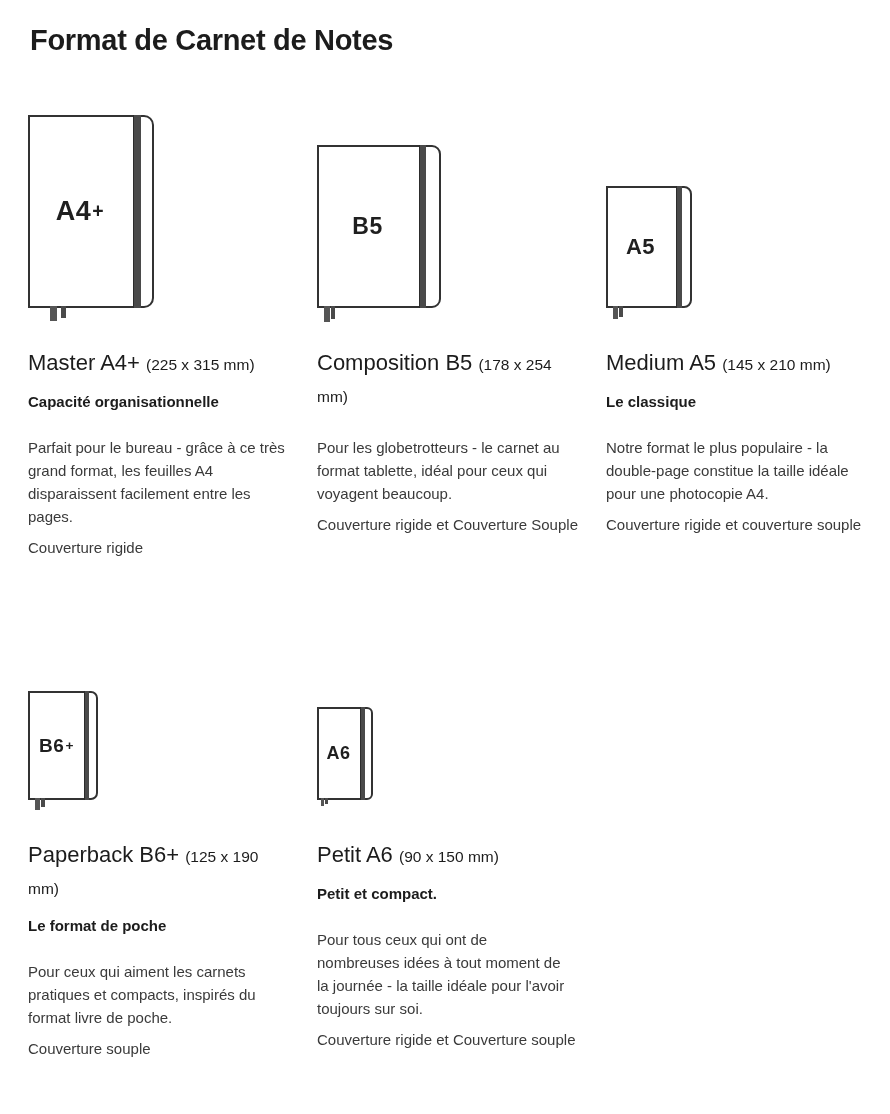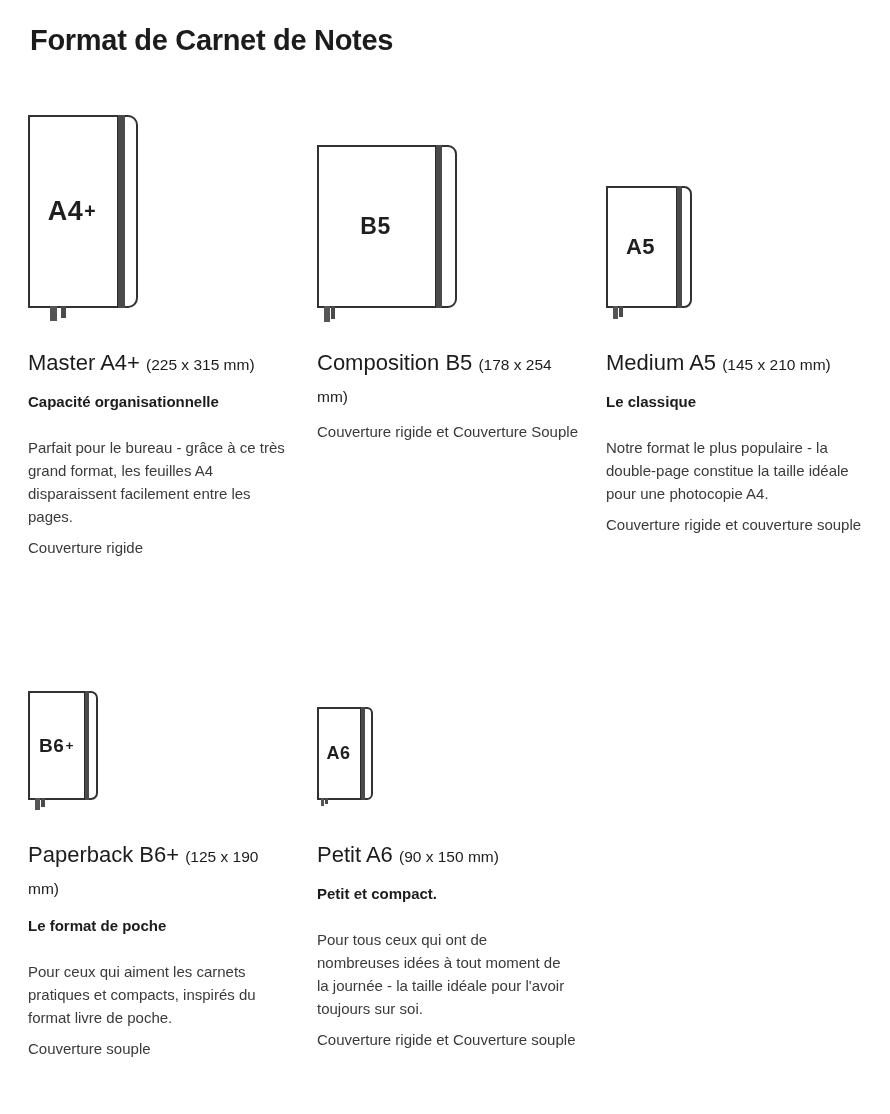--- a/index.html
+++ b/index.html
@@ -65,27 +65,27 @@
     letter-spacing: 0.5px;
   }
   .nb .nb-label .plus { font-size: 0.72em; margin-left: 1px; }
   .bm {
     position: absolute;
     top: 100%;
     background: var(--ribbon);
   }
   .bm.bm2 { background: #4a4a4a; }
   
-  .nb-a4  { width: 110px; height: 193px; border-radius: 0 10px 10px 0; }
+  .nb-a4  { width: 126px; height: 193px; border-radius: 0 10px 10px 0; }
   .nb-a4 .band { right: 11px; width: 8px; }
   .nb-a4 .nb-label { right: 22px; font-size: 27px; }
   .nb-a4 .bm1 { left: 20px; width: 7px; height: 15px; }
   .nb-a4 .bm2 { left: 31px; width: 5px; height: 12px; }
 
-  .nb-b5  { width: 140px; height: 163px; border-radius: 0 9px 9px 0; padding-left: 17px; }
+  .nb-b5  { width: 124px; height: 163px; border-radius: 0 9px 9px 0; padding-left: 17px; }
   .nb-b5 .band { right: 13px; width: 7px; }
   .nb-b5 .nb-label { right: 22px; font-size: 23px; }
   .nb-b5 .bm1 { left: 5px;  width: 6px; height: 16px; }
   .nb-b5 .bm2 { left: 12px; width: 4px; height: 13px; }
 
   .nb-a5  { width: 86px; height: 122px; border-radius: 0 8px 8px 0; margin-top: 37px; }
   .nb-a5 .band { right: 8px; width: 6px; }
   .nb-a5 .nb-label { right: 16px; font-size: 22px; }
   .nb-a5 .bm1 { left: 5px;  width: 5px; height: 13px; }
   .nb-a5 .bm2 { left: 11px; width: 4px; height: 11px; }
@@ -171,20 +171,21 @@
           <span class="nb-label">
               <span>B5</span>
               <span class="plus"></span>
             </span>
           <span class="band"></span>
           <span class="bm bm1"></span>
           <span class="bm bm2"></span>
         </div>
       </div>
       <h3 class="name"><span>Composition B5</span> <span class="size">(178 x 254 mm)</span></h3>
+      <p class="desc">Pour les globetrotteurs - le carnet au format tablette, idéal pour ceux qui voyagent beaucoup.</p>
       <p class="covers">Couverture rigide et Couverture Souple</p>
     </article>
 
     <article class="card card-a5">
       <div class="fig r1">
         <div class="nb nb-a5">
           <span class="nb-label">
               <span>A5</span>
               <span class="plus"></span>
             </span>

